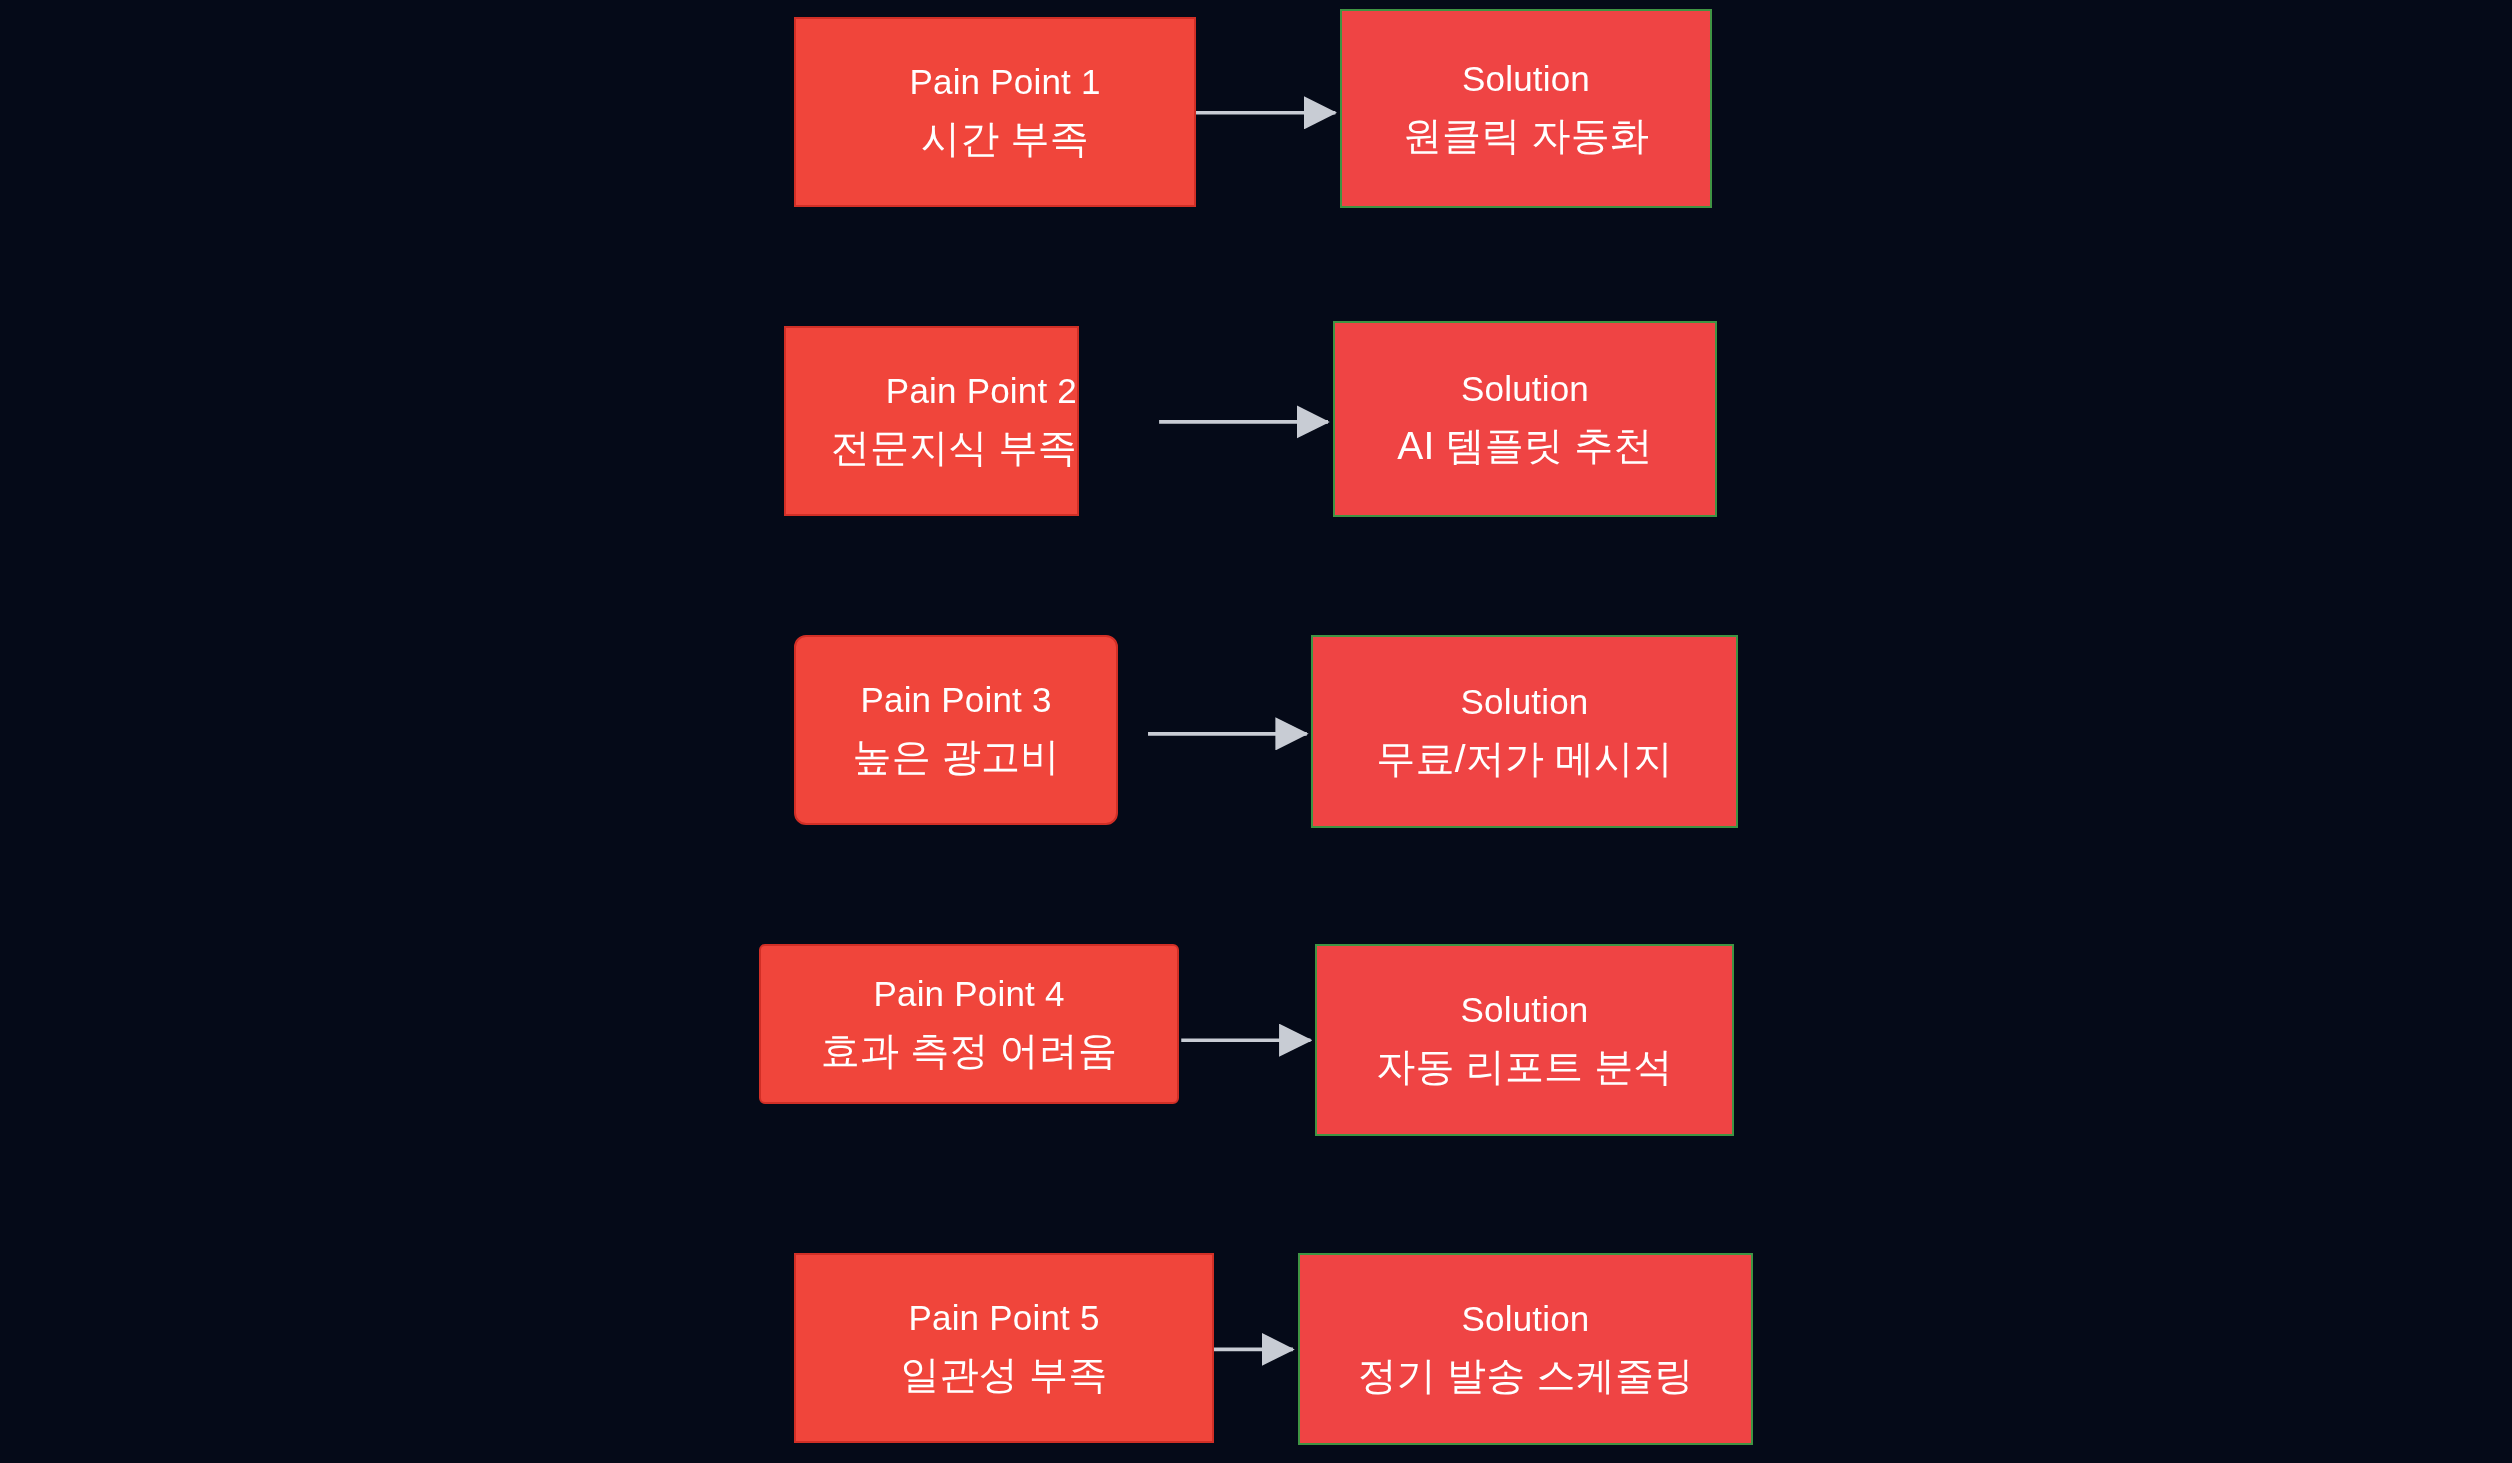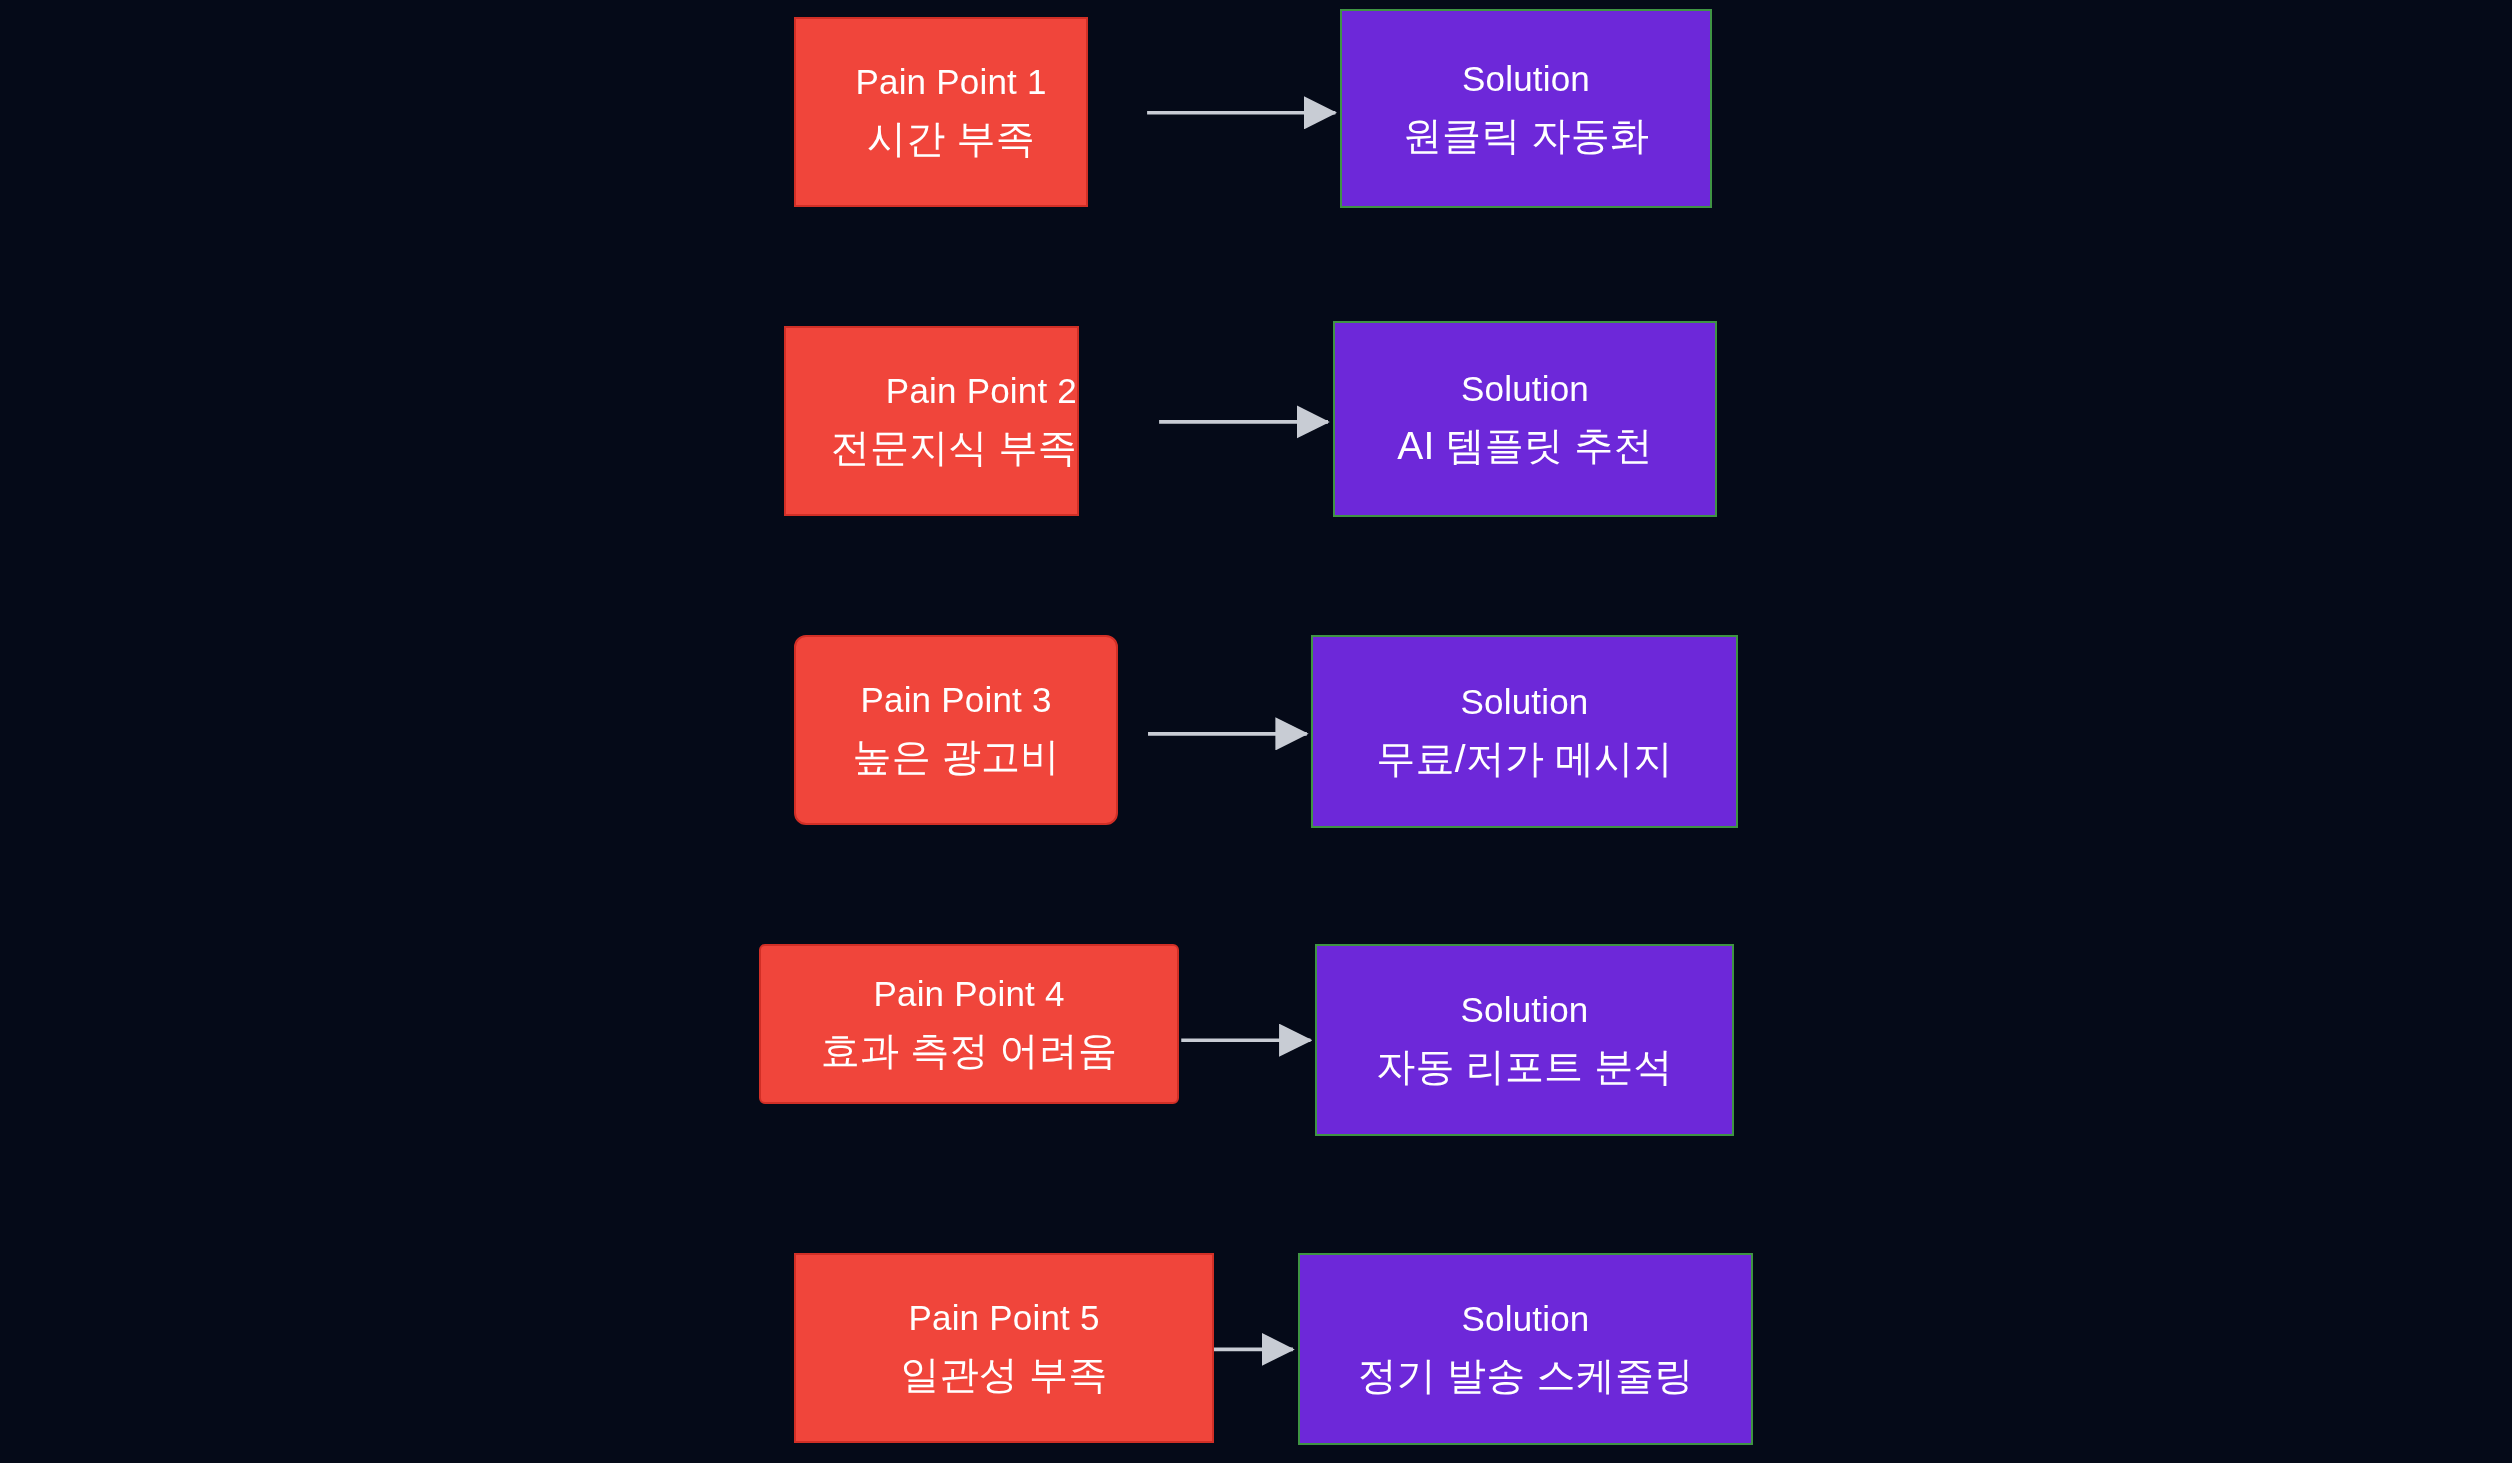--- a/index.html
+++ b/index.html
@@ -46,21 +46,21 @@
     font-weight: 400;
     white-space: nowrap;
     margin-top: 9.2px;
   }
 
   .node.pain {
     background: #f0453b;
     border: 2.8px solid #d12f26;
   }
   .node.solution {
-    background: #6d28d9;
+    background: #ef4444;
     border: 2.8px solid #3f9443;
   }
 
   .edge-layer {
     position: absolute;
     inset: 0;
     width: 2512px;
     height: 1464px;
     pointer-events: none;
   }
@@ -78,21 +78,21 @@
     </defs>
     <g id="edges">
         <line x1="1243" y1="122" x2="1447" y2="122" stroke="#c8ccd4" stroke-width="4" marker-end="url(#arrowhead)"></line>
         <line x1="1256" y1="457" x2="1439" y2="457" stroke="#c8ccd4" stroke-width="4" marker-end="url(#arrowhead)"></line>
         <line x1="1244" y1="795" x2="1416" y2="795" stroke="#c8ccd4" stroke-width="4" marker-end="url(#arrowhead)"></line>
         <line x1="1280" y1="1127" x2="1420" y2="1127" stroke="#c8ccd4" stroke-width="4" marker-end="url(#arrowhead)"></line>
         <line x1="1244" y1="1462" x2="1401" y2="1462" stroke="#c8ccd4" stroke-width="4" marker-end="url(#arrowhead)"></line>
       </g>
   </svg>
 
-  <div class="node pain" style="left: 794px; top: 16.6px; width: 294px; height: 190px; padding-left: 20px;">
+  <div class="node pain" style="left: 794px; top: 16.6px; width: 402px; height: 190px; padding-left: 20px;">
     <div class="title">Pain Point 1</div>
     <div class="subtitle">시간 부족</div>
   </div>
   <div class="node solution" style="left: 1340px; top: 9.2px; width: 372px; height: 199px;">
     <div class="title">Solution</div>
     <div class="subtitle">원클릭 자동화</div>
   </div>
 
   <div class="node pain" style="left: 784px; top: 326px; width: 295px; height: 190px; align-items: flex-end;">
     <div class="title">Pain Point 2</div>

